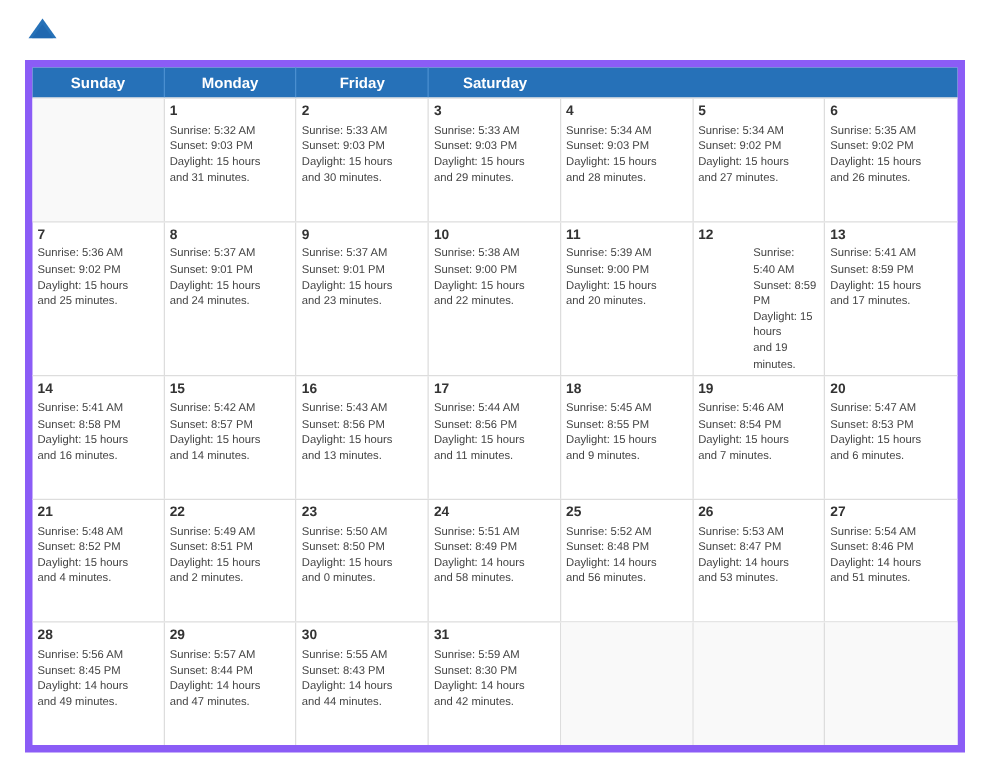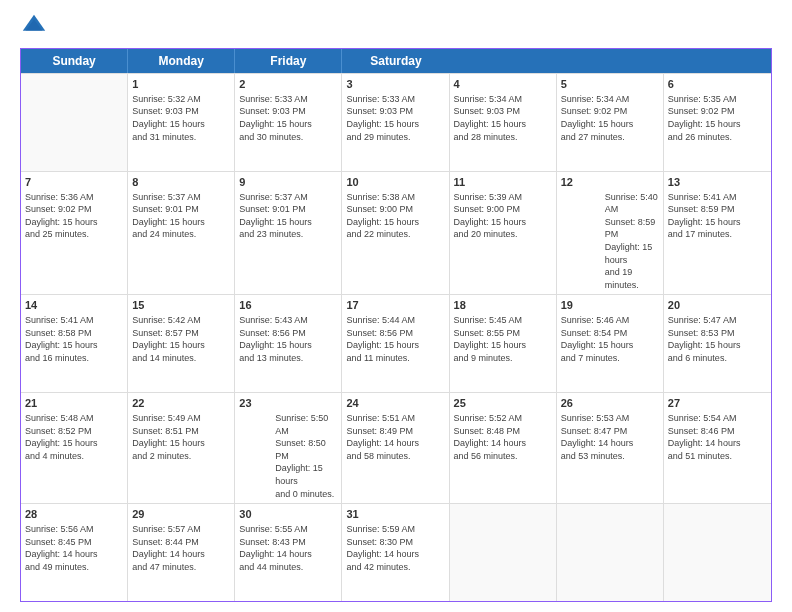--- a/index.html
+++ b/index.html
@@ -51,21 +51,21 @@
     }
     .location {
       font-size: 13px;
       color: #555;
       margin-top: 2px;
     }
     .calendar {
       flex: 1;
       display: flex;
       flex-direction: column;
-      border: 1px solid #8b5cf6;
+      border: 6px solid #8b5cf6;
     }
     .cal-header {
       display: grid;
       grid-template-columns: repeat(7, 1fr);
       background: #2671b8;
     }
     .cal-header-cell {
       color: #fff;
       font-size: 12px;
       font-weight: bold;
@@ -294,21 +294,21 @@
           </div>
           <div class="cal-cell">
             <span class="day-num">22</span>
             <div class="cell-info" style="white-space: pre-line;">Sunrise: 5:49 AM
 Sunset: 8:51 PM
 Daylight: 15 hours
 and 2 minutes.</div>
           </div>
           <div class="cal-cell">
             <span class="day-num">23</span>
-            <div class="cell-info" style="white-space: pre-line; margin-left: 36px;">Sunrise: 5:50 AM
+            <div class="cell-info" style="white-space: pre-line;">Sunrise: 5:50 AM
 Sunset: 8:50 PM
 Daylight: 15 hours
 and 0 minutes.</div>
           </div>
           <div class="cal-cell">
             <span class="day-num">24</span>
             <div class="cell-info" style="white-space: pre-line;">Sunrise: 5:51 AM
 Sunset: 8:49 PM
 Daylight: 14 hours
 and 58 minutes.</div>

